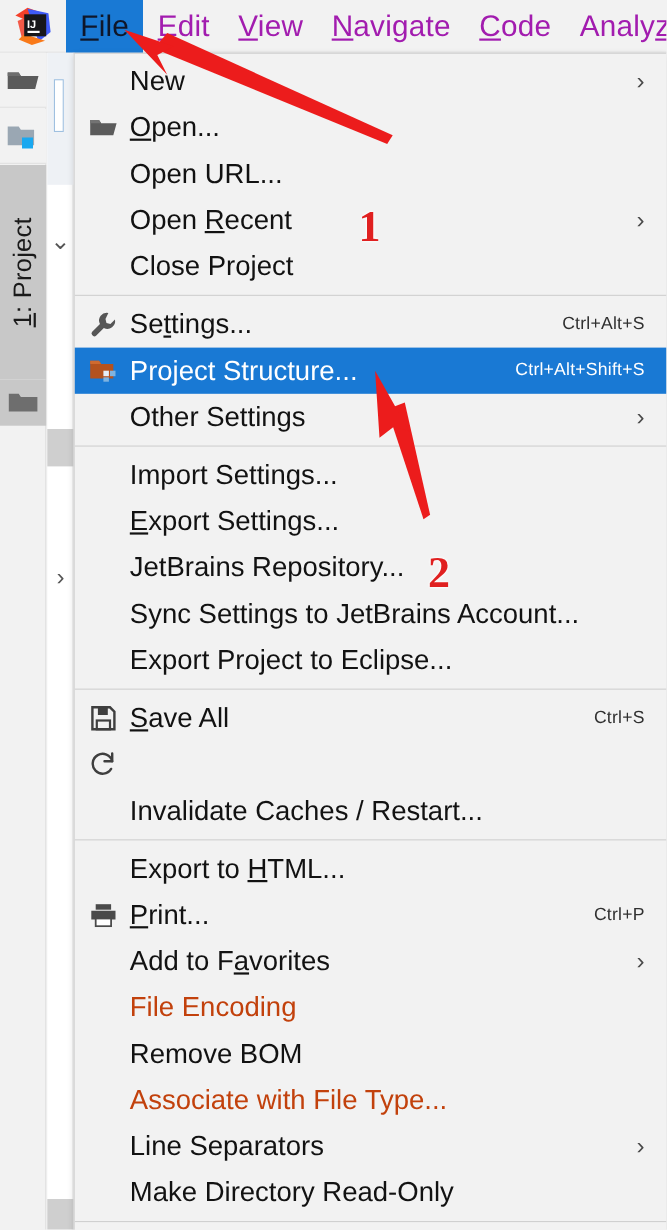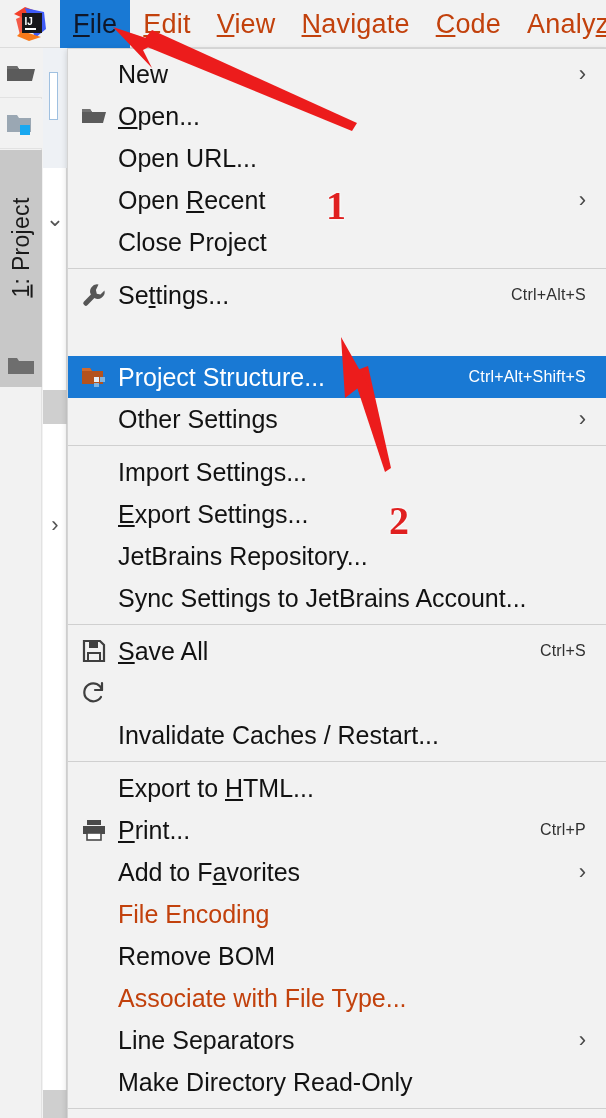--- a/index.html
+++ b/index.html
@@ -31,21 +31,21 @@
     display: flex; align-items: center; justify-content: center;
     flex: 0 0 60px;
   }
   .logo-shape { display:block; }
 
   .mb-item {
     height: 48px;
     display: flex; align-items: center;
     padding: 0 13px;
     font-size: 27px;
-    color: #c2410c;
+    color: #a21caf;
     white-space: nowrap;
     letter-spacing: 0.2px;
   }
   .mb-item.active {
     background: #1979d4;
     color: #0f172a;
   }
   .mb-item .mn { text-decoration: underline; text-underline-offset: 2px; }
 
   
@@ -139,21 +139,21 @@
   .mi {
     position: relative;
     height: 42px;
     display: flex; align-items: center;
     padding-left: 50px; padding-right: 20px;
     font-size: 25px;
     color: #121212;
     white-space: nowrap;
     cursor: default;
   }
-  .mi.selected { background: #1979d4; color: #ffffff; margin-top: 40px; }
+  .mi.selected { background: #1979d4; color: #ffffff; }
   .mi.disabled { color: #c2410c; }
   .mi .label { flex: 0 0 auto; }
   .mi .label .mn { text-decoration: underline; text-underline-offset: 2px; }
   .mi .spacer { flex: 1 1 auto; }
   .mi .accel {
     font-size: 16px; color: #303030;
     letter-spacing: 0.2px;
   }
   .mi.selected .accel { color: #ffffff; }
   .mi .chev {
@@ -332,20 +332,23 @@
     </div>
 
     <div class="mi">
       <span class="label">JetBrains Repository...</span>
     </div>
 
     <div class="mi">
       <span class="label">Sync Settings to JetBrains Account...</span>
     </div>
 
+    <div class="mi">
+      <span class="label">Export Project to Eclipse...</span>
+    </div>
 
     <div class="mi-sep"></div>
 
     <div class="mi">
       <span class="ico">
         <svg width="24" height="24" viewBox="0 0 24 24">
           <path d="M2 2 L18 2 L22 6 L22 22 L2 22 Z" fill="none" stroke="#3f3f3f" stroke-width="2.2"></path>
           <rect x="7" y="2" width="9" height="7" fill="#3f3f3f"></rect>
           <rect x="6" y="14" width="12" height="8" fill="none" stroke="#3f3f3f" stroke-width="2"></rect>
         </svg>

